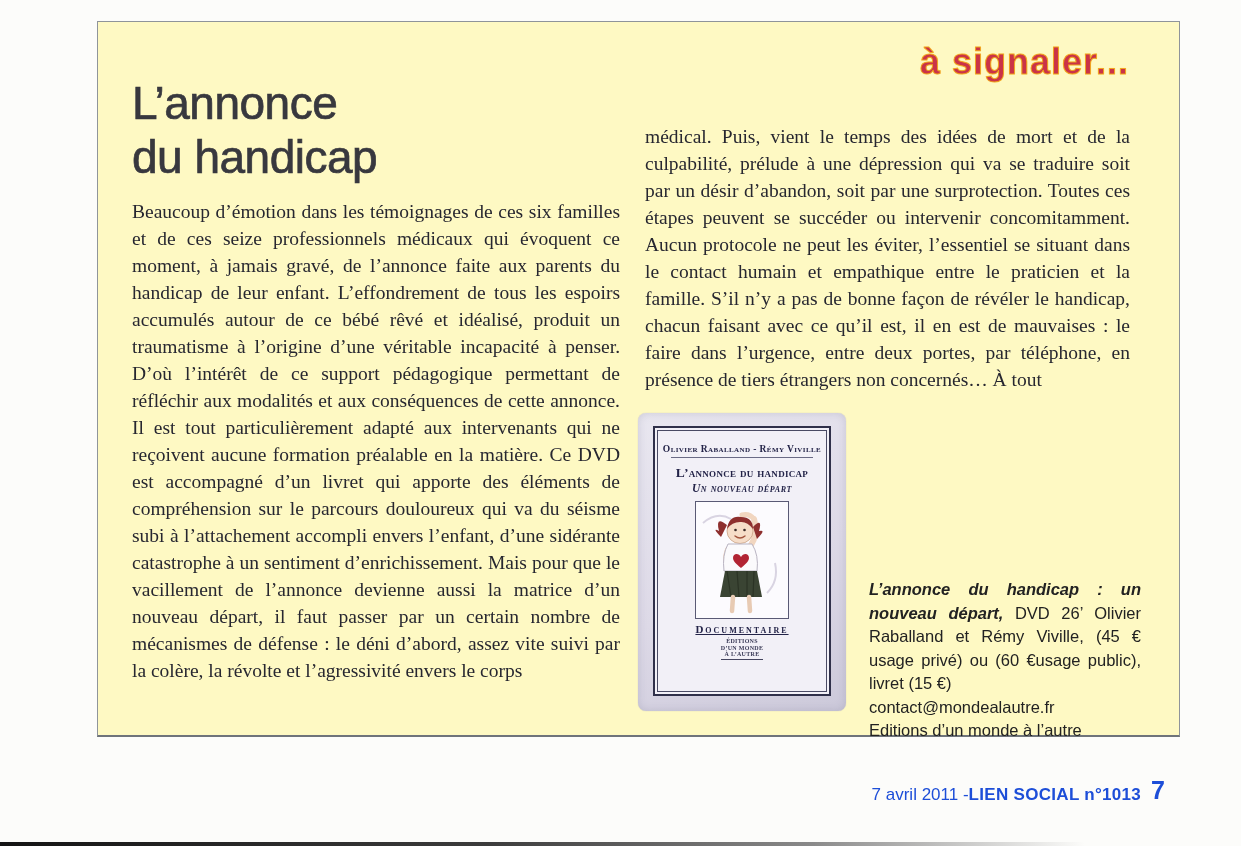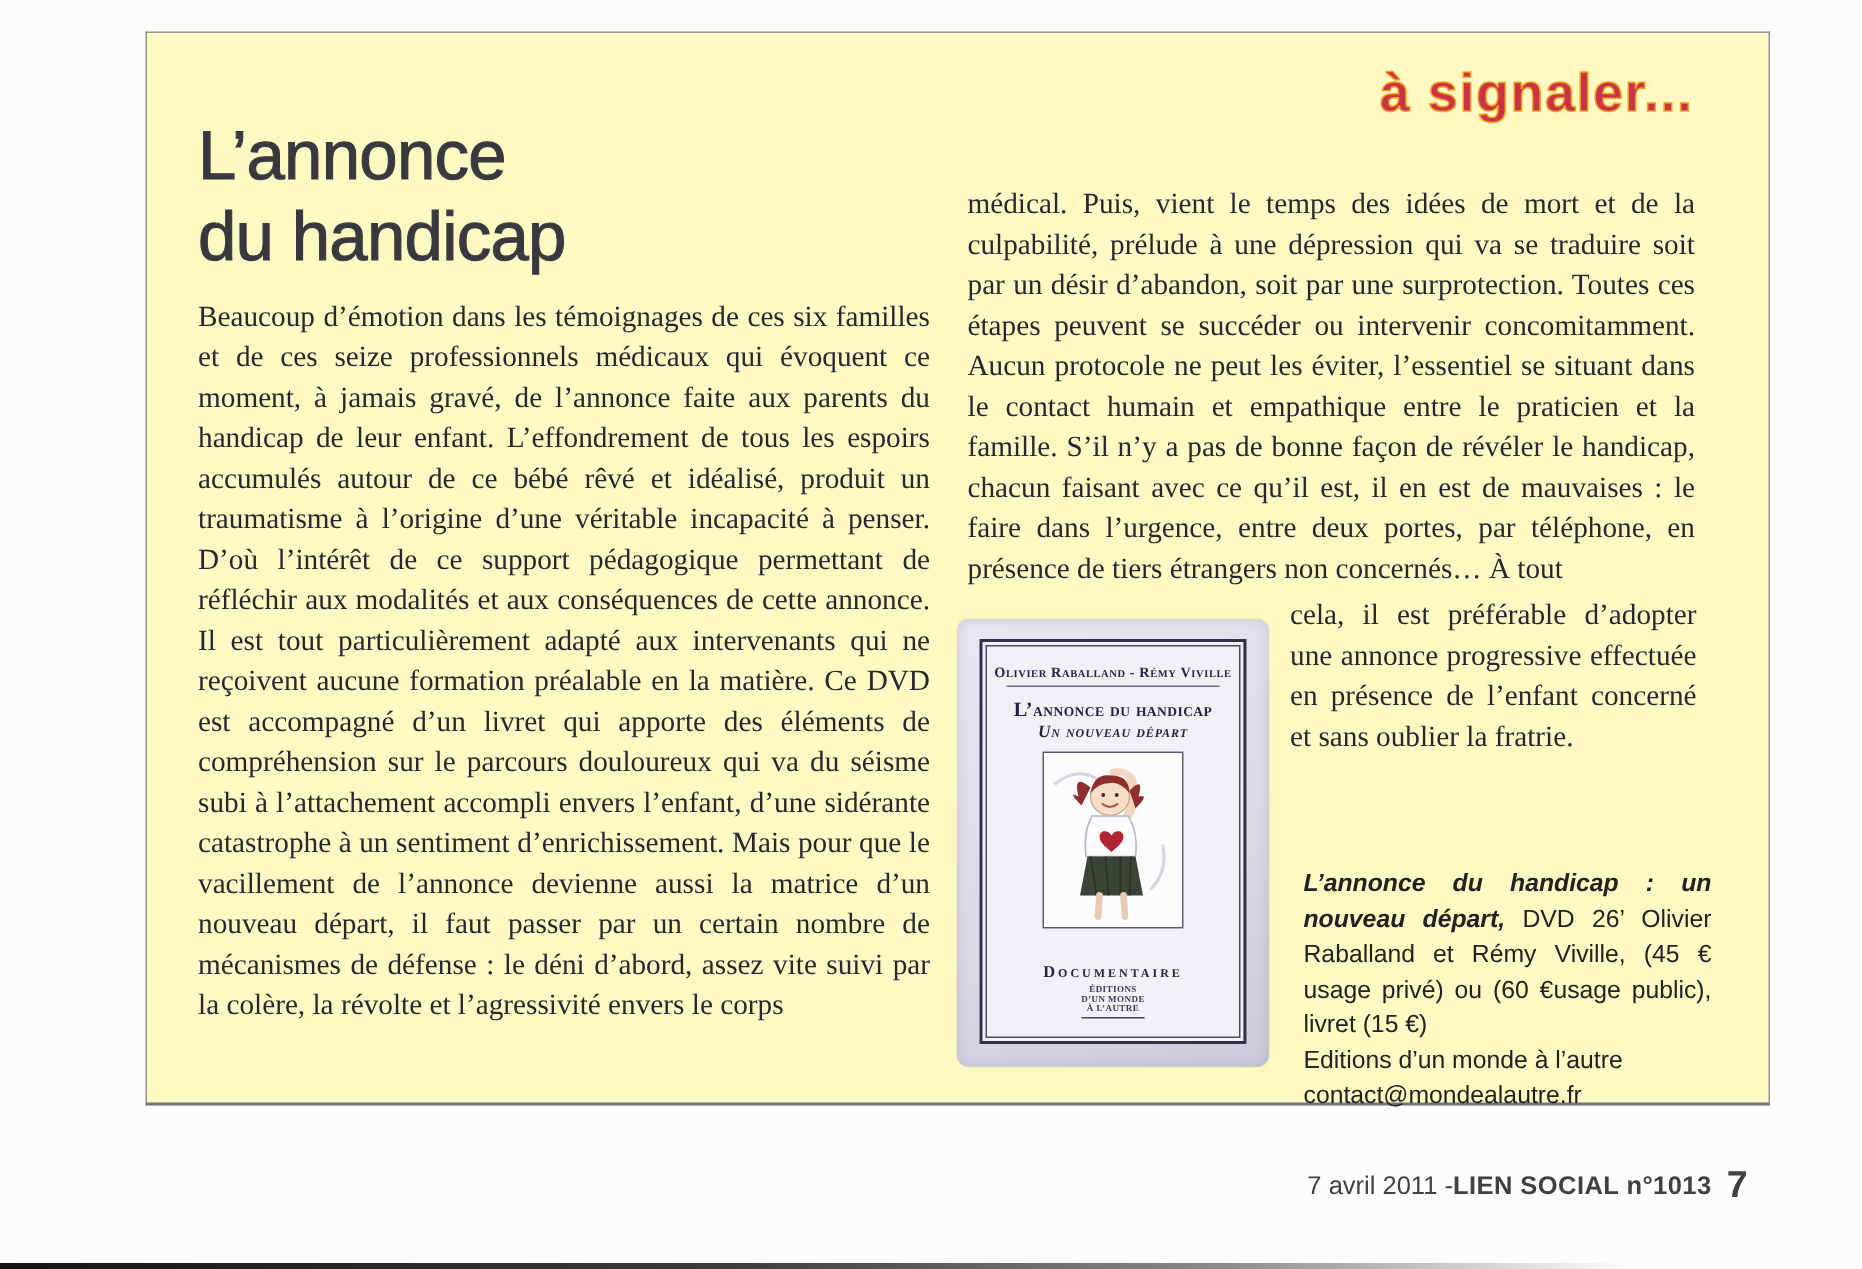--- a/index.html
+++ b/index.html
@@ -68,42 +68,42 @@
   .cover-subtitle{
     margin-top:1px;font-size:11.5px;font-weight:700;font-style:italic;
     font-variant:small-caps;letter-spacing:.6px;
   }
   .cover-art{
     margin-top:7px;width:94px;height:118px;box-sizing:border-box;
     border:1px solid #5a5a75;background:#fcfbfe;
     display:flex;align-items:center;justify-content:center;overflow:hidden;
   }
   .cover-genre{
-    margin-top:23px;font-size:11px;font-weight:700;
-    font-variant:small-caps;letter-spacing:2px;
+    margin-top:4px;font-size:11px;font-weight:700;
+    font-variant:small-caps;letter-spacing:2px;text-decoration:underline;
   }
   .cover-logo{
     margin-top:3px;font-size:6px;line-height:6.5px;font-weight:700;
     text-align:center;text-transform:uppercase;letter-spacing:.3px;
     border-bottom:1px solid #44445f;padding-bottom:1px;color:#3a3a57;
   }
   
   .caption{
     position:absolute;left:771px;top:556px;width:272px;
     font-family:"Liberation Sans",sans-serif;
     font-size:16.5px;line-height:23.5px;color:#222;
     text-align:justify;
   }
   .caption .cap-title{font-weight:700;font-style:italic;}
   .caption .cap-line{text-align:left;}
   
   .footer{
     position:absolute;right:76px;top:776px;
     font-family:"Liberation Sans",sans-serif;
-    font-size:17px;color:#404040;display:flex;align-items:center;
+    font-size:17px;color:#1d4ed8;display:flex;align-items:flex-end;
   }
   .footer .journal{font-weight:700;letter-spacing:.3px;}
   .footer .pageno{font-weight:700;font-size:25px;margin-left:10px;}
   
   .scan-bar{
     position:absolute;left:0;bottom:0;width:1085px;height:4px;
     background:linear-gradient(to right,#141414 0%,#3c3c3c 45%,#8a8a8a 75%,rgba(160,160,160,0) 100%);
   }
 </style>
 </head>
@@ -115,21 +115,20 @@
 
   <div class="article-title">
     <div>L’annonce</div>
     <div>du handicap</div>
   </div>
 
   <div class="body-text col-left">Beaucoup d’émotion dans les témoignages de ces six familles et de ces seize professionnels médicaux qui évoquent ce moment, à jamais gravé, de l’annonce faite aux parents du handicap de leur enfant. L’effondrement de tous les espoirs accumulés autour de ce bébé rêvé et idéalisé, produit un traumatisme à l’origine d’une véritable incapacité à penser. D’où l’intérêt de ce support pédagogique permettant de réfléchir aux modalités et aux conséquences de cette annonce. Il est tout particulièrement adapté aux intervenants qui ne reçoivent aucune formation préalable en la matière. Ce DVD est accompagné d’un livret qui apporte des éléments de compréhension sur le parcours douloureux qui va du séisme subi à l’attachement accompli envers l’enfant, d’une sidérante catastrophe à un sentiment d’enrichissement. Mais pour que le vacillement de l’annonce devienne aussi la matrice d’un nouveau départ, il faut passer par un certain nombre de mécanismes de défense : le déni d’abord, assez vite suivi par la colère, la révolte et l’agressivité envers le corps</div>
 
   <div class="body-text col-right-top">médical. Puis, vient le temps des idées de mort et de la culpabilité, prélude à une dépression qui va se traduire soit par un désir d’abandon, soit par une surprotection. Toutes ces étapes peuvent se succéder ou intervenir concomitamment. Aucun protocole ne peut les éviter, l’essentiel se situant dans le contact humain et empathique entre le praticien et la famille. S’il n’y a pas de bonne façon de révéler le handicap, chacun faisant avec ce qu’il est, il en est de mauvaises : le faire dans l’urgence, entre deux portes, par téléphone, en présence de tiers étrangers non concernés… À tout</div>
 
-  <div class="body-text col-right-wrap">cela, il est préférable d’adopter une annonce progressive effectuée en présence de l’enfant concerné et sans oublier la fratrie.</div>
 
   <div class="photo">
     <div class="cover">
       <div class="cover-authors">Olivier Raballand - Rémy Viville</div>
       <div class="cover-rule"></div>
       <div class="cover-title">L’annonce du handicap</div>
       <div class="cover-subtitle">Un nouveau départ</div>
       <div class="cover-art">
         <svg width="90" height="114" viewBox="0 0 90 114">
 
@@ -166,22 +165,22 @@
       <div class="cover-logo">
         <div>Éditions</div>
         <div>d’un monde</div>
         <div>à l’autre</div>
       </div>
     </div>
   </div>
 
   <div class="caption">
     <span class="cap-title">L’annonce du handicap : un nouveau départ,</span><span> DVD 26’ Olivier Raballand et Rémy Viville, (45 € usage privé) ou (60 €usage public), livret (15 €)</span>
+    <div class="cap-line">contact@mondealautre.fr</div>
     <div class="cap-line">Editions d’un monde à l’autre</div>
-    <div class="cap-line">contact@mondealautre.fr</div>
   </div>
 
 </div>
 
 <div class="footer">
   <span>7 avril 2011 - </span>
   <span class="journal">LIEN SOCIAL n°1013</span>
   <span class="pageno">7</span>
 </div>
 

